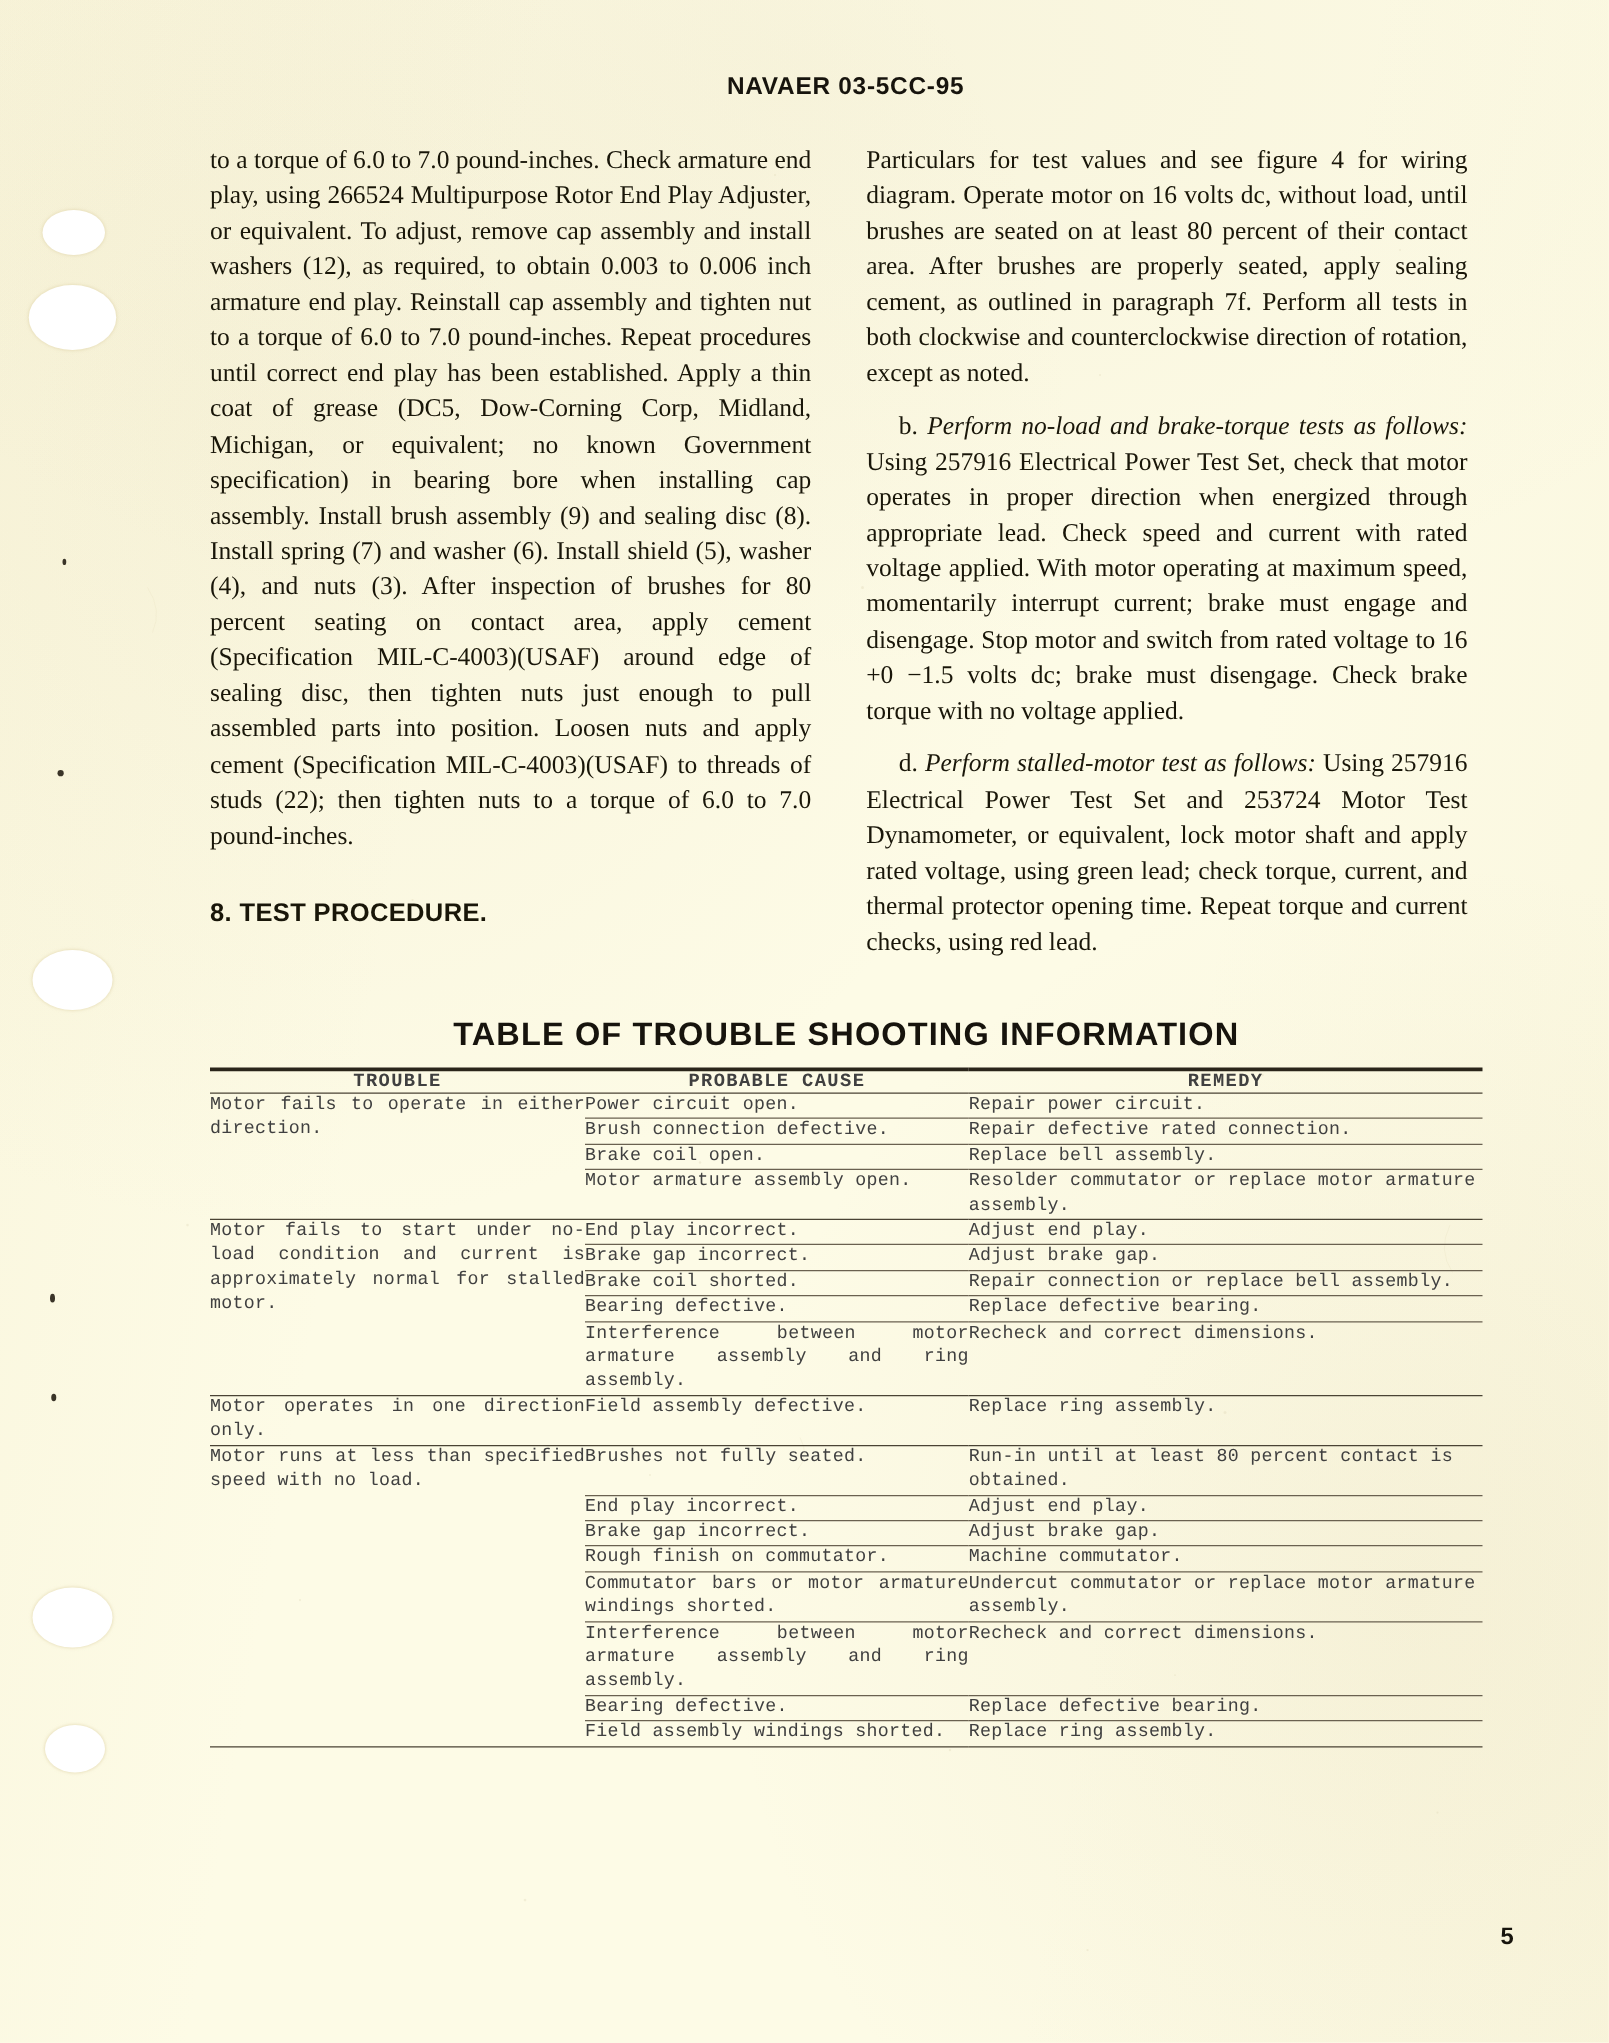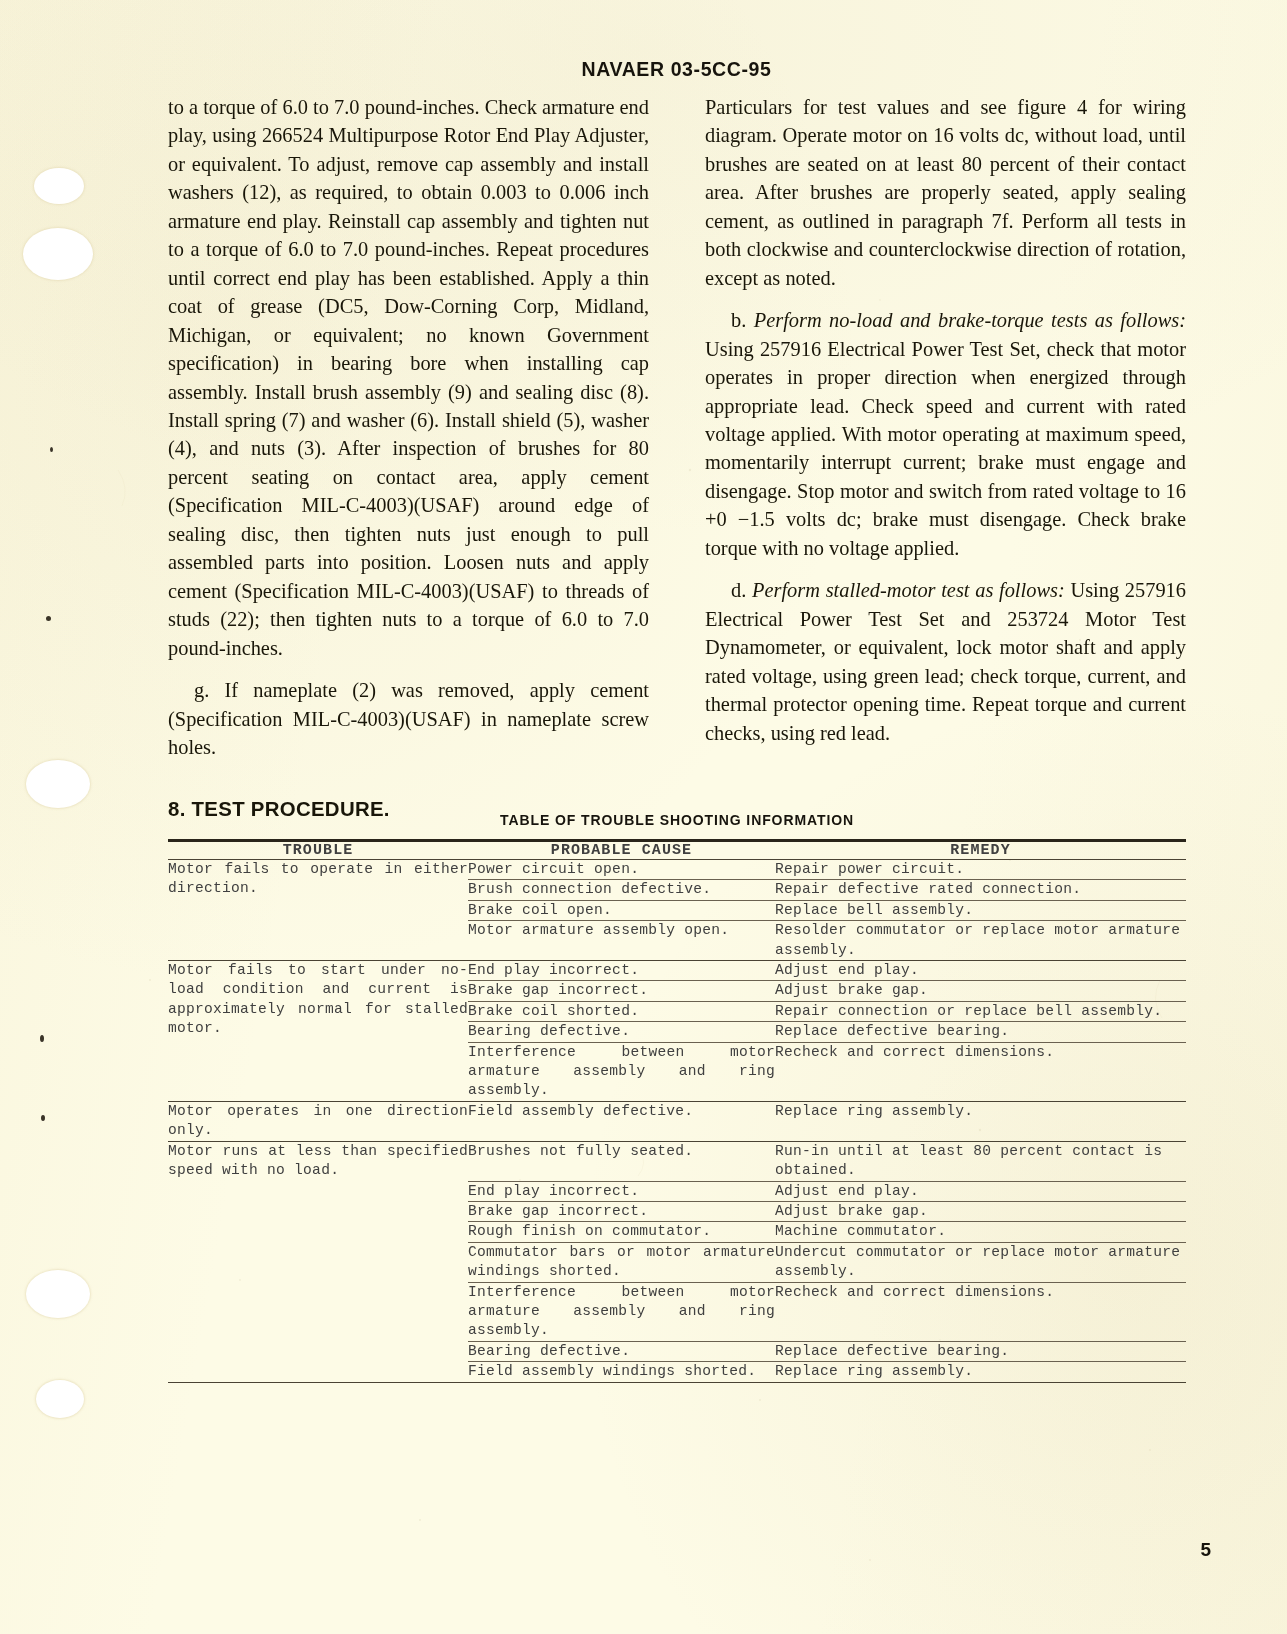--- a/index.html
+++ b/index.html
@@ -72,25 +72,25 @@
     font-weight: bold;
     font-size: 19.5px;
     letter-spacing: .6px;
     color: #17140d;
     padding-left: 33px;
   }
 
   
   .columns {
     position: absolute;
-    top: 93px;
+    top: 114px;
     left: 168px;
     width: 1018px;
     display: flex;
-    gap: 56px;
+    gap: 44px;
   }
   .col { width: 481px; }
 
   .col p {
     margin: 0 0 0 0;
     font-size: 20.4px;
     line-height: 28.45px;
     text-align: justify;
     text-justify: inter-word;
     -webkit-hyphens: none;
@@ -116,21 +116,21 @@
   .table-wrap {
     position: absolute;
     top: 812px;
     left: 168px;
     width: 1018px;
   }
   .table-title {
     text-align: center;
     font-family: "Liberation Sans", "DejaVu Sans", sans-serif;
     font-weight: bold;
-    font-size: 14px;
+    font-size: 26px;
     letter-spacing: .9px;
     margin-bottom: 11px;
     color: #17140d;
   }
   table.tbl {
     width: 1018px;
     border-collapse: collapse;
     font-family: Liberation Mono, monospace;
     font-size: 14.6px;
     color: #404040;
@@ -232,21 +232,20 @@
 <div class="margin-mark" style="left:41px; top:1115px; width:4px; height:6px;"></div>
 
 <div class="page">
 
   <div class="running-head">NAVAER 03-5CC-95</div>
 
   <div class="columns">
 
     <div class="col">
       <p>to a torque of 6.0 to 7.0 pound-inches. Check armature end play, using 266524 Multipurpose Rotor End Play Adjuster, or equivalent. To adjust, remove cap assembly and install washers (12), as required, to obtain 0.003 to 0.006 inch armature end play. Reinstall cap assembly and tighten nut to a torque of 6.0 to 7.0 pound-inches. Repeat procedures until correct end play has been established. Apply a thin coat of grease (DC5, Dow-Corning Corp, Midland, Michigan, or equivalent; no known Government specification) in bearing bore when installing cap assembly. Install brush assembly (9) and sealing disc (8). Install spring (7) and washer (6). Install shield (5), washer (4), and nuts (3). After inspection of brushes for 80 percent seating on contact area, apply cement (Specification MIL-C-4003)(USAF) around edge of sealing disc, then tighten nuts just enough to pull assembled parts into position. Loosen nuts and apply cement (Specification MIL-C-4003)(USAF) to threads of studs (22); then tighten nuts to a torque of 6.0 to 7.0 pound-inches.</p>
-      <p class="ind">g. If nameplate (2) was removed, apply cement (Specification MIL-C-4003)(USAF) in nameplate screw holes.</p>
       <p class="sec-head">8. TEST PROCEDURE.</p>
     </div>
 
     <div class="col">
       <p>Particulars for test values and see figure 4 for wiring diagram. Operate motor on 16 volts dc, without load, until brushes are seated on at least 80 percent of their contact area. After brushes are properly seated, apply sealing cement, as outlined in paragraph 7f. Perform all tests in both clockwise and counterclockwise direction of rotation, except as noted.</p>
 
       <p class="ind"><span>b.</span> <i>Perform no-load and brake-torque tests as follows:</i><span> Using 257916 Electrical Power Test Set, check that motor operates in proper direction when energized through appropriate lead. Check speed and current with rated voltage applied. With motor operating at maximum speed, momentarily interrupt current; brake must engage and disengage. Stop motor and switch from rated voltage to 16 +0 −1.5 volts dc; brake must disengage. Check brake torque with no voltage applied.</span></p>
 
 
       <p class="ind"><span>d.</span> <i>Perform stalled-motor test as follows:</i><span> Using 257916 Electrical Power Test Set and 253724 Motor Test Dynamometer, or equivalent, lock motor shaft and apply rated voltage, using green lead; check torque, current, and thermal protector opening time. Repeat torque and current checks, using red lead.</span></p>

